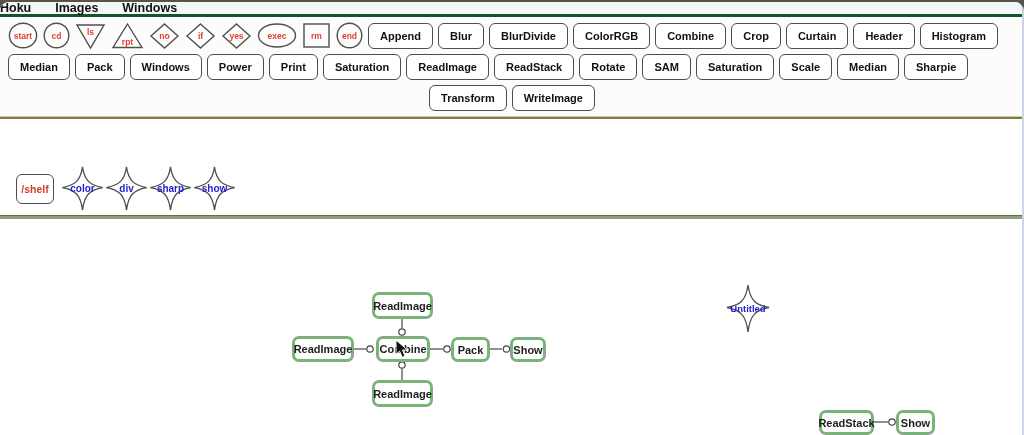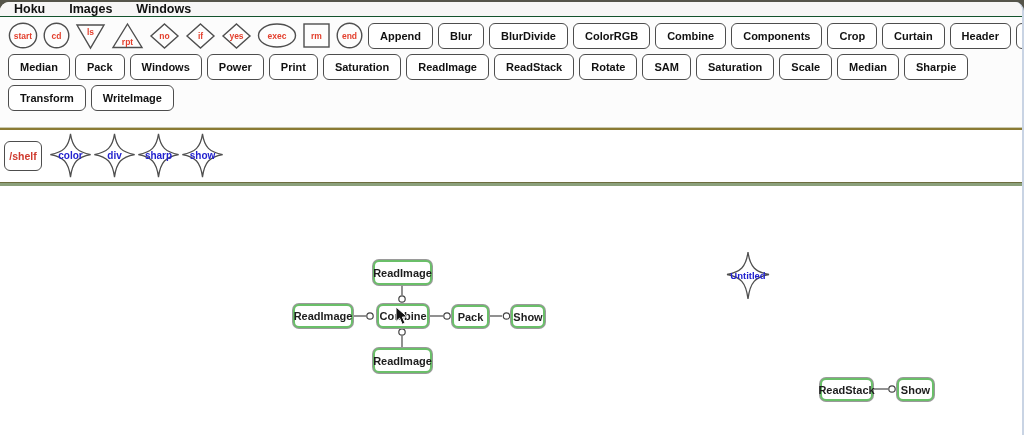--- a/index.html
+++ b/index.html
@@ -23,48 +23,48 @@
   .tl-yellow { background:#febc2e; border:0.5px solid #d8a123; }
   .tl-green  { background:#28c840; border:0.5px solid #1dad32; }
   .win-title {
     position:absolute; left:0; right:0; text-align:center;
     font-size:11px; font-weight:bold; color:#3a3a3a;
   }
 
   
   .menubar {
     height:15px; background:#f7f6f6; display:flex; align-items:center;
-    padding-left:14px; gap:24px; border-bottom:1px solid #14532d;
+    gap:24px; border-bottom:3px solid #14532d;
   }
   .menu-item { font-size:12.5px; font-weight:bold; color:#111; cursor:default; }
 
   
   .toolbar { background:#fcfcfc; padding:5px 6px 4px 8px; }
   .tool-row { display:flex; align-items:center; gap:5px; height:27px; margin-bottom:4px; }
-  .tool-row:last-child { margin-bottom:12px; }
+  .tool-row:last-child { margin-bottom:1px;justify-content:center; }
 
   .flow-icon { position:relative; display:flex; align-items:center; justify-content:center; }
   .flow-icon svg { display:block; }
   .flow-icon svg text {
     font-family:"Liberation Sans", sans-serif; font-size:8.5px; font-weight:bold;
     fill:#e3402e; text-anchor:middle;
   }
   .shape { fill:#fdfdfd; stroke:#4f4f4f; stroke-width:1.4; }
 
   .tb-btn {
     height:26px; background:#ffffff; border:1.6px solid #4d4d4d; border-radius:6px;
     font-family:"Liberation Sans", sans-serif;
     font-size:11px; font-weight:bold; color:#111; padding:0 11px; cursor:pointer;
     display:inline-flex; align-items:center; white-space:nowrap;
   }
 
   
   .divider-top { height:3px; background:#8a7a33; border-top:1px solid #c9c9b0; }
   .shelf {
-    height:52px; background:#ffffff; display:flex; align-items:center; padding-left:4px;
+    height:52px; background:#ffffff; display:flex; align-items:center; padding-left:16px;margin-top:44px;
   }
   .shelf-btn {
     height:30px; width:38px; background:#fff; border:1.6px solid #4d4d4d; border-radius:6px;
     font-size:10.5px; font-weight:bold; color:#cf3a2e; cursor:pointer;
     display:flex; align-items:center; justify-content:center; margin-right:6px;
     font-family:"Liberation Sans", sans-serif;
   }
   .star-item { position:relative; width:45px; height:48px; margin-right:-1px; cursor:pointer; }
   .star-item svg { display:block; width:100%; height:100%; }
   .star-path { fill:#ffffff; stroke:#4f4f4f; stroke-width:1.3; }
@@ -164,21 +164,20 @@
           <circle class="shape" cx="13.5" cy="13.5" r="12.3"></circle>
           <text x="13.5" y="16.5">end</text>
         </svg>
       </span>
 
       <button class="tb-btn">Append</button>
       <button class="tb-btn">Blur</button>
       <button class="tb-btn">BlurDivide</button>
       <button class="tb-btn">ColorRGB</button>
       <button class="tb-btn">Combine</button>
-      <button class="tb-btn">Components</button>
       <button class="tb-btn">Crop</button>
       <button class="tb-btn">Curtain</button>
       <button class="tb-btn">Header</button>
       <button class="tb-btn">Histogram</button>
 
     </div>
 
     <div class="tool-row">
       <button class="tb-btn">Median</button>
       <button class="tb-btn">Pack</button>

